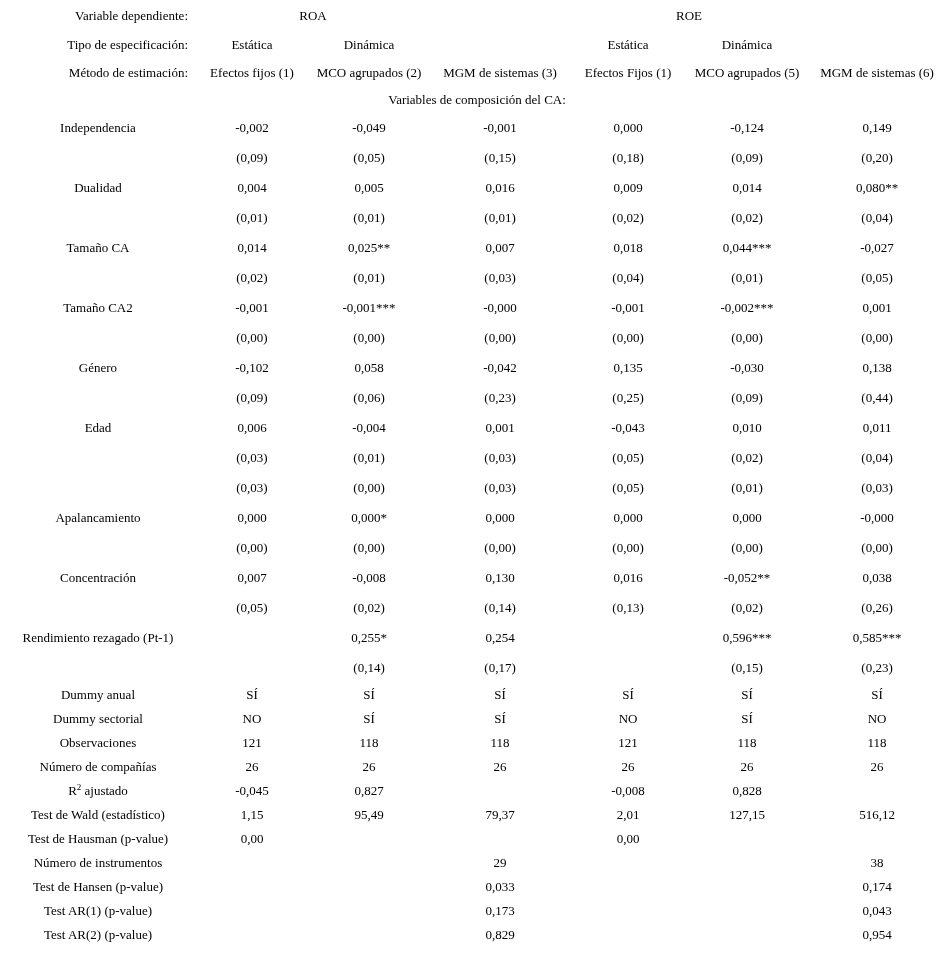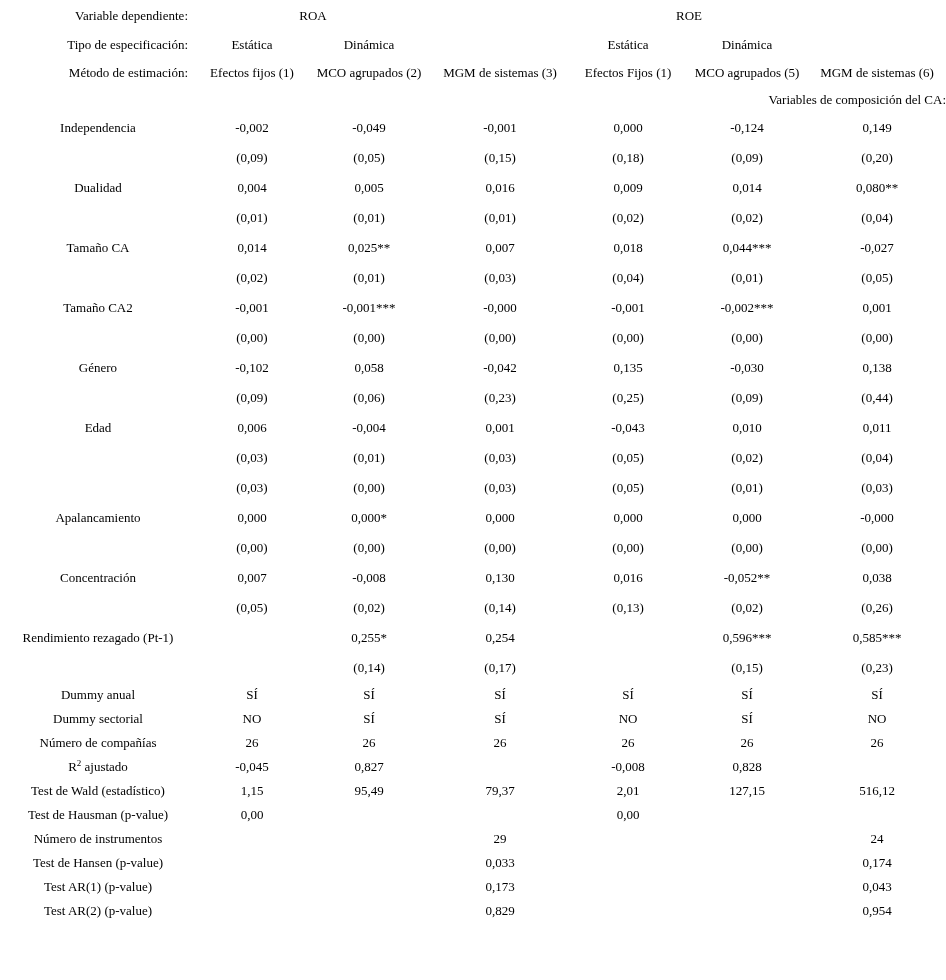--- a/index.html
+++ b/index.html
@@ -42,21 +42,21 @@
   col.c3 { width: 140px; }
   col.c4 { width: 116px; }
   col.c5 { width: 122px; }
   col.c6 { width: 138px; }
 
   td.label {
     text-align: center;
     padding-right: 6px;
   }
   td.label.sect {
-    text-align: right;
+    text-align: center;
     padding-left: 8px;
   }
   td.val {
     text-align: center;
   }
   tr.hdr td {
     font-weight: normal;
   }
   tr.hdr td.label {
     text-align: right;
@@ -322,20 +322,29 @@
       <tr class="stat">
         <td class="label">Dummy sectorial</td>
         <td class="val">NO</td>
         <td class="val">SÍ</td>
         <td class="val">SÍ</td>
         <td class="val">NO</td>
         <td class="val">SÍ</td>
         <td class="val">NO</td>
       </tr>
       <tr class="stat">
+        <td class="label">Observaciones</td>
+        <td class="val">121</td>
+        <td class="val">118</td>
+        <td class="val">118</td>
+        <td class="val">121</td>
+        <td class="val">118</td>
+        <td class="val">118</td>
+      </tr>
+      <tr class="stat">
         <td class="label">Número de compañías</td>
         <td class="val">26</td>
         <td class="val">26</td>
         <td class="val">26</td>
         <td class="val">26</td>
         <td class="val">26</td>
         <td class="val">26</td>
       </tr>
       <tr class="stat">
         <td class="label"><span>R</span><span class="sup">2</span><span> ajustado</span></td>
@@ -364,21 +373,21 @@
         <td class="val"></td>
         <td class="val"></td>
       </tr>
       <tr class="stat">
         <td class="label">Número de instrumentos</td>
         <td class="val"></td>
         <td class="val"></td>
         <td class="val">29</td>
         <td class="val"></td>
         <td class="val"></td>
-        <td class="val">24</td>
+        <td class="val">38</td>
       </tr>
       <tr class="stat">
         <td class="label">Test de Hansen (p-value)</td>
         <td class="val"></td>
         <td class="val"></td>
         <td class="val">0,033</td>
         <td class="val"></td>
         <td class="val"></td>
         <td class="val">0,174</td>
       </tr>

